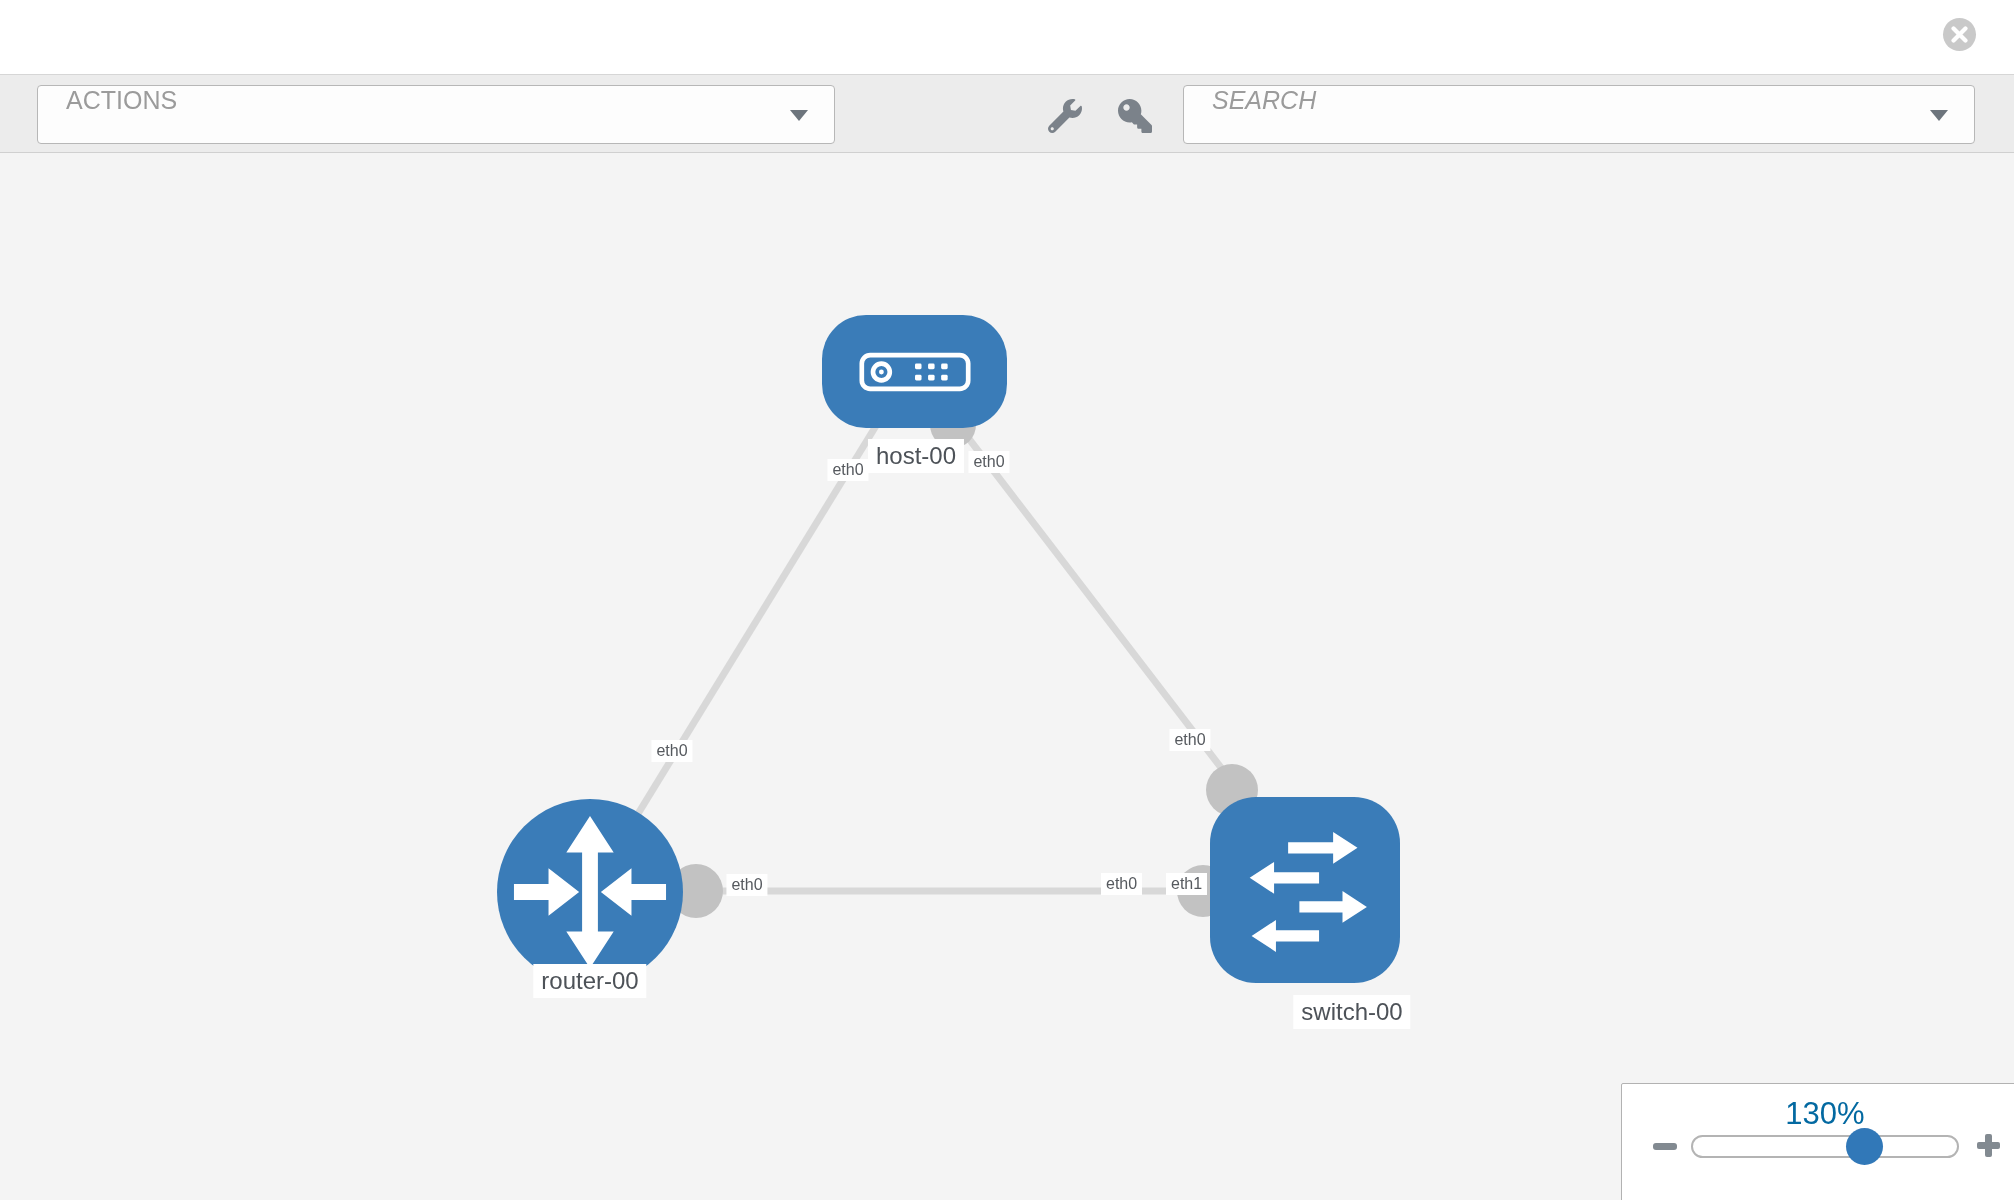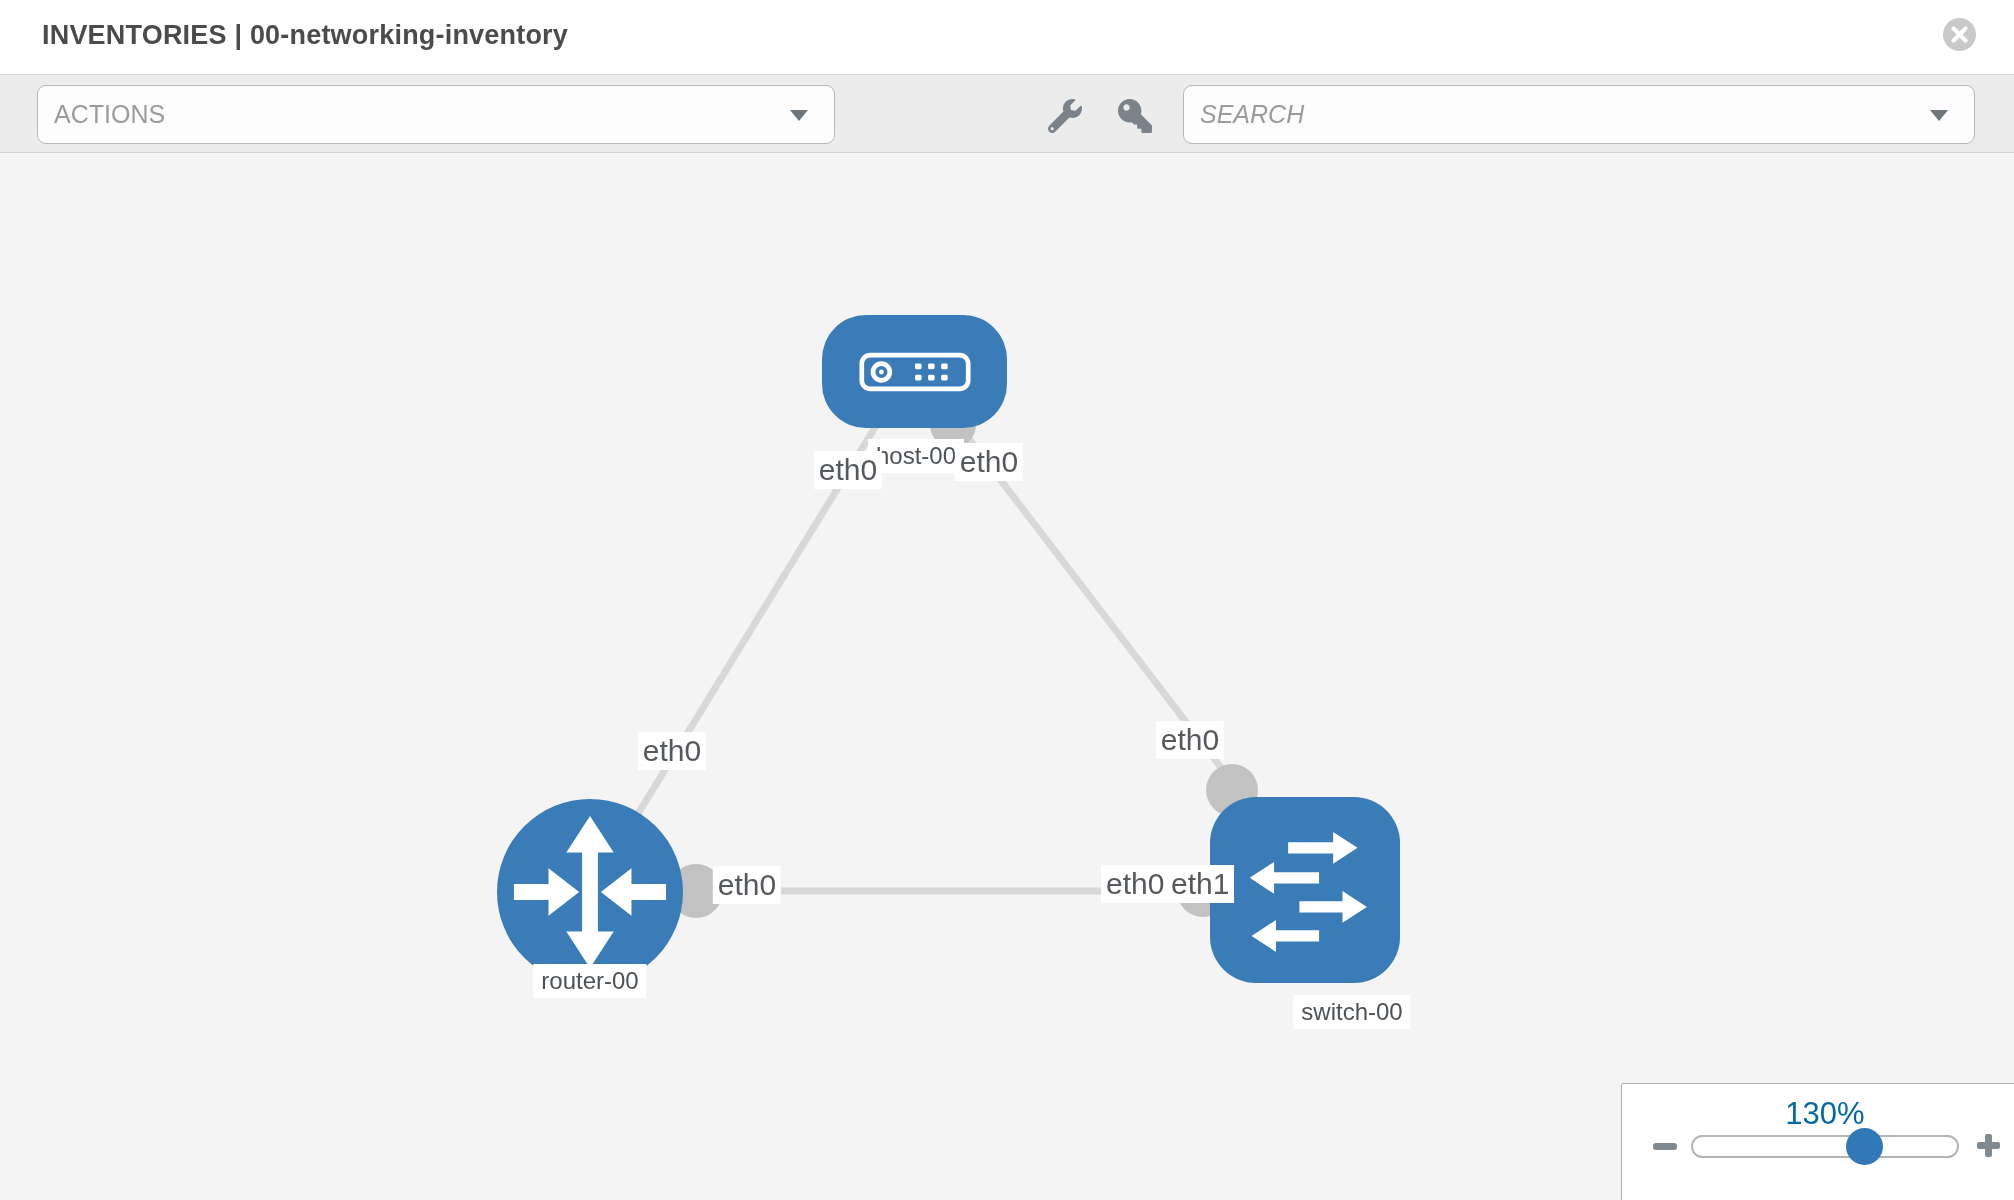--- a/index.html
+++ b/index.html
@@ -13,22 +13,22 @@
                font-weight:700; color:#4b4b4b; letter-spacing:0.2px; }
   .close-btn { position:absolute; right:38px; top:18px; width:33px; height:33px;
                border-radius:50%; background:#c9c9c9; display:flex;
                align-items:center; justify-content:center; cursor:pointer; }
 
   
   .toolbar { position:absolute; left:0; top:74px; width:2014px; height:79px;
              background:#ececec; border-top:1px solid #d6d6d6;
              border-bottom:1px solid #d0d0d0; }
   .select-box { position:absolute; top:10px; height:59px; background:#fdfdfd;
-                border:1px solid #b7b7b7; border-radius:9px; display:flex;
-                align-items:center; padding-left:16px; font-size:25px;
+                border:1px solid #b7b7b7; border-radius:4px; display:flex;
+                padding-left:28px; font-size:25px;
                 color:#9b9b9b; cursor:pointer; }
   .select-box .caret { position:absolute; right:26px; top:50%; margin-top:-5px;
                 width:0; height:0; border-left:9px solid transparent;
                 border-right:9px solid transparent; border-top:11px solid #6d757d; }
   .actions-box { left:37px; width:798px; }
   .search-box  { left:1183px; width:792px;font-style:italic; }
   .tool-icon { position:absolute; top:24px; width:34px; height:34px; cursor:pointer; }
   .wrench-icon { left:1048px; }
   .key-icon  { left:1118px; transform:scaleX(-1); }
 
@@ -40,21 +40,21 @@
   .node { position:absolute; background:#3a7cb8; display:flex;
           align-items:center; justify-content:center; cursor:pointer; }
   .node-host   { left:822px;  top:162px; width:185px; height:113px; border-radius:44px; }
   .node-router { left:497px;  top:646px; width:186px; height:186px; border-radius:50%; }
   .node-switch { left:1210px; top:644px; width:190px; height:186px; border-radius:46px; }
 
   .node-label { position:absolute; transform:translate(-50%,-50%);
                 background:#ffffff; color:#4d5258; font-size:24px;
                 padding:3px 8px; white-space:nowrap; }
   .iface-label { position:absolute; transform:translate(-50%,-50%);
-                 background:#ffffff; color:#55595e; font-size:30px;
+                 background:#ffffff; color:#55595e; font-size:16px;
                  padding:2px 5px; white-space:nowrap; }
   .iface-left  { transform:translateY(-50%); } 
 
   .lbl-host     { left:916px;  top:303px; }
   .lbl-router   { left:590px;  top:828px; }
   .lbl-switch   { left:1305px; top:859px;margin-left:47px; }
   .if-host-left   { left:848px;  top:317px; }
   .if-host-right  { left:989px;  top:309px; }
   .if-router-up   { left:672px;  top:598px; }
   .if-switch-up   { left:1190px; top:587px; }
@@ -78,21 +78,20 @@
                 cursor:pointer; }
   .zoom-plus .h { position:absolute; left:0; top:8px; width:23px; height:7px;
                 background:#828a91; border-radius:2px; }
   .zoom-plus .v { position:absolute; left:8px; top:0; width:7px; height:23px;
                 background:#828a91; border-radius:2px; }
 </style>
 </head>
 <body>
 
 <div class="app-header">
-  <div class="app-title">INVENTORIES | 00-networking-inventory</div>
   <div class="close-btn">
     <svg width="17" height="17" viewBox="0 0 20 20">
       <path d="M3 3 L17 17 M17 3 L3 17" stroke="#ffffff" stroke-width="5" stroke-linecap="round"></path>
     </svg>
   </div>
 </div>
 
 <div class="toolbar">
   <div class="select-box actions-box">
     <span>ACTIONS</span>

